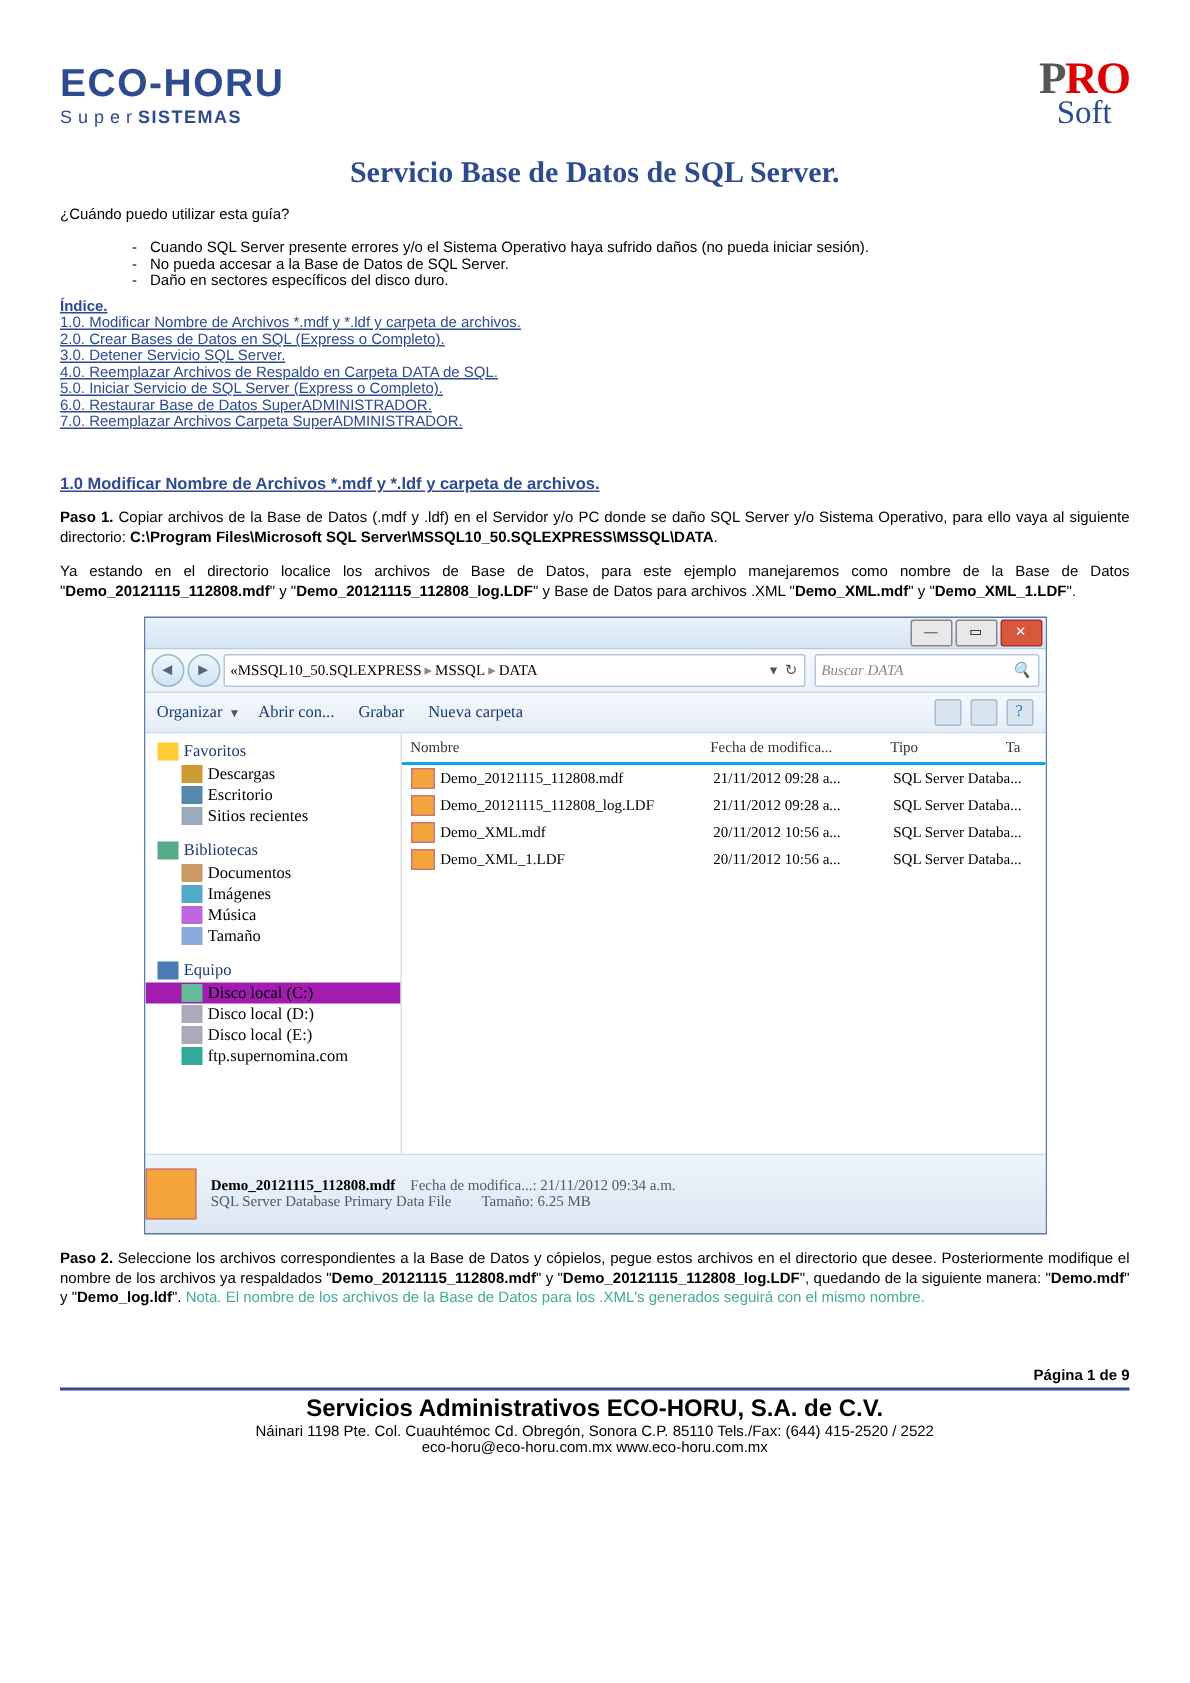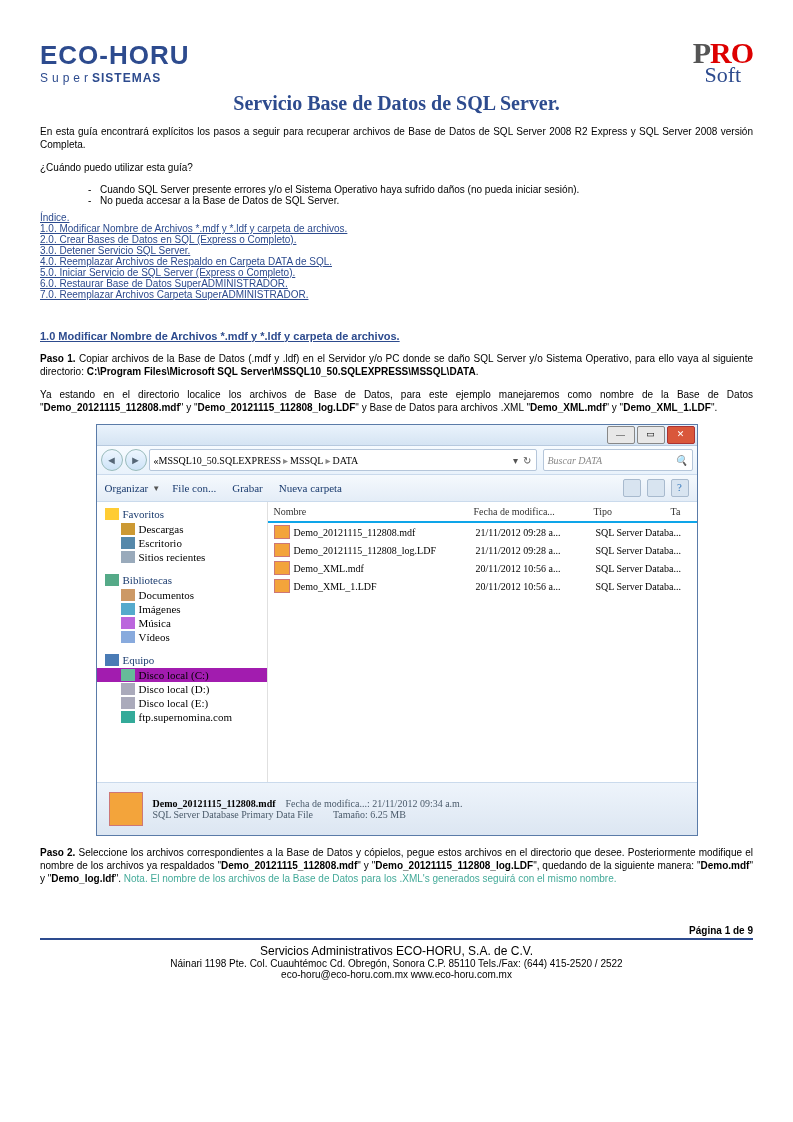--- a/index.html
+++ b/index.html
@@ -1,32 +1,32 @@
 <!DOCTYPE html>
 <html><head>
 <meta charset="utf-8">
 <style>
 body{margin:0;padding:0;font-family:Tahoma,Arial,sans-serif;font-size:10px;color:#000;background:#fff;width:793px}
 .page{padding:36px 40px 20px 40px;box-sizing:border-box}
-.header{display:flex;justify-content:space-between;align-items:center;margin-bottom:4px}
+.header{display:flex;justify-content:space-between;align-items:center;margin-bottom:16px}
 .logo-left{}
 .logo-eco{font-family:Arial;font-weight:bold;font-size:26px;color:#2d4b8e;letter-spacing:1px}
 .logo-eco .dash{color:#2d4b8e}
 .logo-sub{font-family:Arial;letter-spacing:4px;font-size:12px;color:#2d4b8e}
 .logo-sub b{letter-spacing:1px}
 .logo-right{text-align:center}
 .pro{font-family:Arial Black;font-weight:900;font-size:30px;letter-spacing:-1px}
 .pro .p{color:#555}.pro .r{color:#d00}.pro .o{color:#d00}
 .soft{font-family:"Brush Script MT",cursive;font-size:22px;color:#2d4b8e;margin-top:-8px}
 h1.title{color:#2d4b8e;font-family:Verdana;font-weight:bold;font-size:20px;text-align:center;margin:2px 0 10px 0}
 .body-text{text-align:justify;font-size:10px;line-height:1.3}
 ul.dash{list-style:none;padding:0;margin:2px 0 6px 0}
 ul.dash li{padding-left:60px;position:relative}
 ul.dash li:before{content:"- ";position:absolute;left:48px}
-.indice-h{color:#2d4b8e;font-weight:normal;text-decoration:underline;margin-top:6px}
+.indice-h{color:#2d4b8e;font-weight:bold;text-decoration:underline;margin-top:6px}
 a.toc{color:#2d4b8e;text-decoration:underline;display:block}
 h2.section{color:#2d4b8e;font-weight:bold;text-decoration:underline;font-size:11px;margin:30px 0 8px 0}
 .note{color:#4a9}
 .screenshot{width:600px;margin:10px auto;border:1px solid #5a7ba8;font-size:11px;font-family:"Segoe UI",Tahoma}
 .win-titlebar{background:linear-gradient(#eaf3fc,#d5e4f3);height:20px;display:flex;justify-content:flex-end;align-items:center;padding:0 2px;border-bottom:1px solid #b7c9de}
 .win-btns{display:flex;gap:2px}
 .win-btn{width:26px;height:16px;border:1px solid #888;border-radius:2px;background:#e8e8e8;font-size:9px;text-align:center;line-height:14px}
 .win-btn.close{background:#d9573b;color:#fff;border-color:#a33}
 .nav{background:linear-gradient(#f7fbff,#e9f2fb);height:28px;display:flex;align-items:center;padding:0 4px;border-bottom:1px solid #cadaec}
 .navarrow{width:20px;height:20px;border:1px solid #9bb;border-radius:50%;background:linear-gradient(#eef6ff,#cde3f7);display:flex;align-items:center;justify-content:center;margin-right:2px;color:#567}
@@ -55,51 +55,51 @@
 .ico-vid{background:#8ad}
 .ico-pc{background:#4a7bb5}
 .ico-disk{background:#aab}
 .ico-diskc{background:#6b9}
 .ico-ftp{background:#3a9}
 .filepane{flex:1;background:#fff}
 .cols{display:flex;border-bottom:2px solid #0ea5e9;font-size:10px;color:#333;padding:4px 6px}
 .col-n{width:200px}.col-d{width:120px}.col-t{flex:1}.col-s{width:20px}
 .row{display:flex;font-size:10px;padding:2px 6px;align-items:center}
 .fico{width:14px;height:12px;margin-right:4px;background:#f3a43b;border:1px solid #c77}
-.details{background:linear-gradient(#eef4fb,#dce6f2);height:44px;border-top:1px solid #cadaec;display:flex;align-items:center;padding:4px 12px;font-size:10px;color:#4a5a6a}
+.details{background:linear-gradient(#eef4fb,#dce6f2);height:44px;border-top:1px solid #cadaec;display:flex;align-items:center;padding:4px 0;font-size:10px;color:#4a5a6a}
 .det-ico{width:32px;height:32px;background:#f3a43b;border:1px solid #c77;margin-right:10px}
 .det-txt b{color:#000}
 .footer{margin-top:40px;font-size:10px}
 .pageno{text-align:right;font-weight:bold;border-bottom:2px solid #2d4b8e;padding-bottom:2px}
 .ftxt{text-align:center;margin-top:4px}
-.ftxt .big{font-weight:normal;font-size:12px}
+.ftxt .big{font-weight:bold;font-size:16px}
 b{font-weight:bold}
 </style>
 </head>
 <body>
 
 <div class="page">
 <div class="header">
  <div class="logo-left">
   <div class="logo-eco"><span>ECO-</span><span class="dash">HORU</span></div>
   <div class="logo-sub"><span>Super</span><b>SISTEMAS</b></div>
  </div>
  <div class="logo-right">
   <div class="pro"><span class="p">P</span><span class="r">R</span><span class="o">O</span></div>
   <div class="soft">Soft</div>
  </div>
 </div>
 
 <h1 class="title">Servicio Base de Datos de SQL Server.</h1>
 
-<p class="body-text">En esta guía encontrará explícitos los pasos a seguir para recuperar archivos de Base de Datos de SQL Server 2008 R2 Express y SQL Server 2008 versión Completa.</p>
 <p class="body-text">¿Cuándo puedo utilizar esta guía?</p>
 <ul class="dash">
  <li>Cuando SQL Server presente errores y/o el Sistema Operativo haya sufrido daños (no pueda iniciar sesión).</li>
  <li>No pueda accesar a la Base de Datos de SQL Server.</li>
+ <li>Daño en sectores específicos del disco duro.</li>
 </ul>
 
 <div class="indice-h">Índice.</div>
 <a class="toc">1.0.  Modificar Nombre de Archivos *.mdf y *.ldf y carpeta de archivos.</a>
 <a class="toc">2.0.  Crear Bases de Datos en SQL (Express o Completo).</a>
 <a class="toc">3.0.  Detener Servicio SQL Server.</a>
 <a class="toc">4.0.  Reemplazar Archivos de Respaldo en Carpeta DATA de SQL.</a>
 <a class="toc">5.0.  Iniciar Servicio de SQL Server (Express o Completo).</a>
 <a class="toc">6.0.  Restaurar Base de Datos SuperADMINISTRADOR.</a>
 <a class="toc">7.0.  Reemplazar Archivos Carpeta SuperADMINISTRADOR.</a>
@@ -130,21 +130,21 @@
    <span style="margin-left:auto;color:#555">▾&nbsp;&nbsp;↻</span>
   </div>
   <div class="searchbx">
           <span>Buscar DATA</span>
           <span style="color:#3a69b3;">🔍</span>
         </div>
  </div>
  <div class="toolbar">
   <span>Organizar</span>
         <span class="tdrop">▼</span>
-  <span>File con...</span>
+  <span>Abrir con...</span>
   <span>Grabar</span>
   <span>Nueva carpeta</span>
   <div class="toolbar-right">
    <div class="tico"></div>
    <div class="tico"></div>
    <div class="tico" style="color:#37b;text-align:center;line-height:14px;">?</div>
   </div>
  </div>
  <div class="explorer">
   <div class="sidebar">
@@ -176,21 +176,21 @@
    <div class="sb-item">
             <span class="sb-ico ico-img"></span>
             <span>Imágenes</span>
           </div>
    <div class="sb-item">
             <span class="sb-ico ico-mus"></span>
             <span>Música</span>
           </div>
    <div class="sb-item">
             <span class="sb-ico ico-vid"></span>
-            <span>Vídeos</span>
+            <span>Tamaño</span>
           </div>
    <div style="height:8px"></div>
    <div class="sb-group">
             <span class="sb-ico ico-pc"></span>
             <span>Equipo</span>
           </div>
    <div class="sb-item sel">
             <span class="sb-ico ico-diskc"></span>
             <span>Disco local (C:)</span>
           </div>

